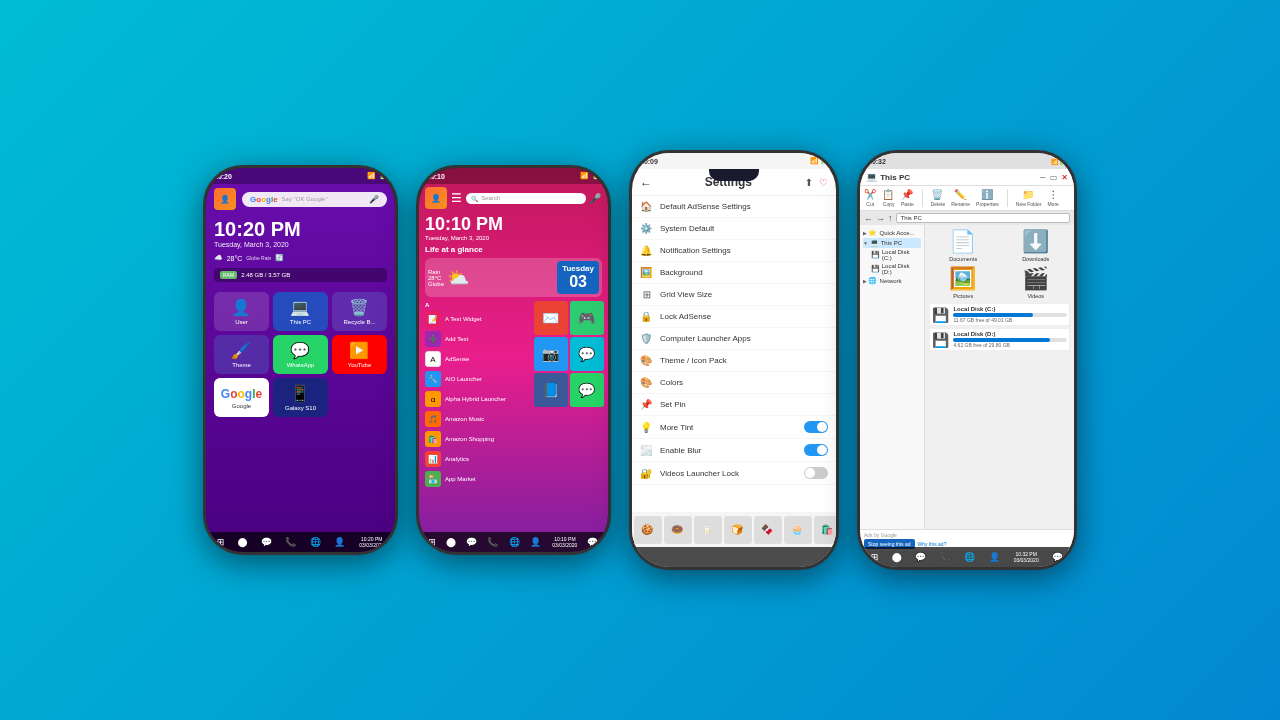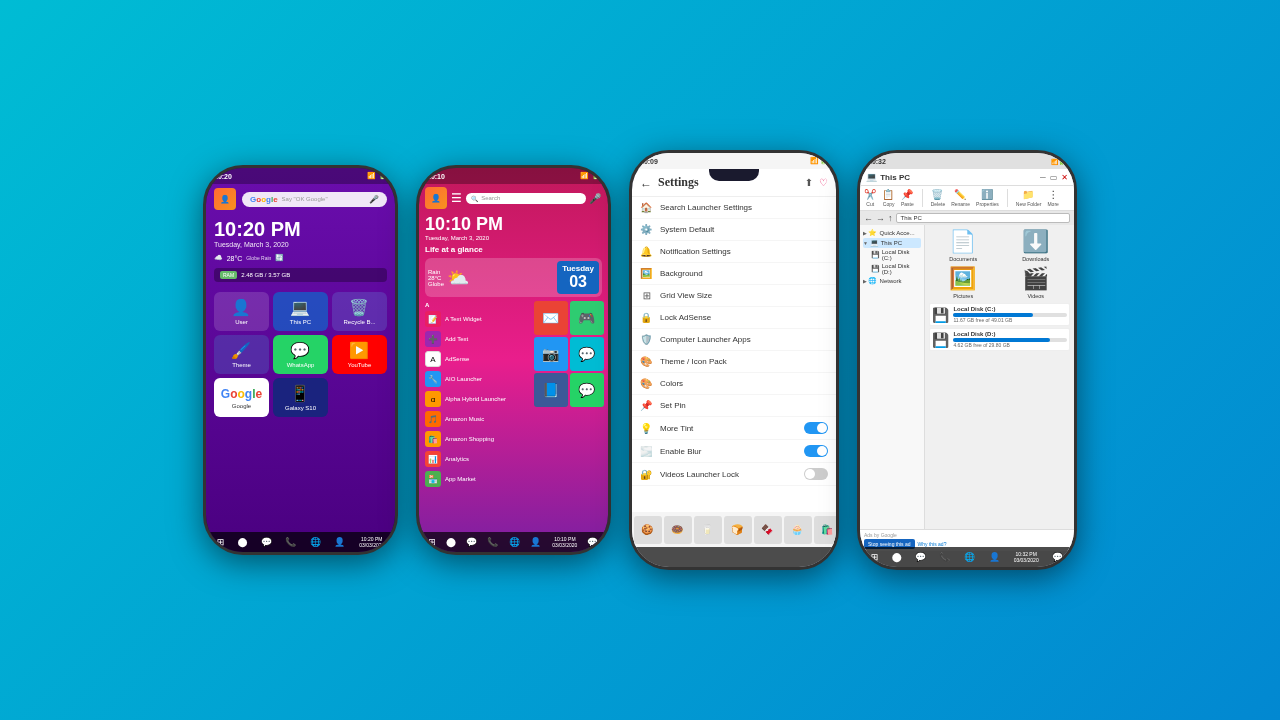--- a/index.html
+++ b/index.html
@@ -219,22 +219,21 @@
       align-items: center;
       padding: 6px 8px;
       gap: 6px;
       border-bottom: 1px solid #eee;
     }
     .settings-title {
       flex: 1;
       font-size: 12px;
       font-weight: bold;
       color: #333;
-      text-align: left;
-      font-family: Liberation Serif, serif;
+      text-align: center;
     }
     .settings-item {
       display: flex;
       align-items: center;
       padding: 5px 8px;
       gap: 6px;
       border-bottom: 1px solid #f5f5f5;
     }
     .settings-item-icon { font-size: 10px; color: #555; width: 14px; text-align: center; }
     .settings-item-label { font-size: 8px; color: #333; flex: 1; }
@@ -615,21 +614,21 @@
     </div>
     <div class="settings-header">
       <span style="font-size:12px;color:#333">←</span>
       <span class="settings-title">Settings</span>
       <span style="font-size:10px;color:#555">⬆</span>
       <span style="font-size:10px;color:#e91e63">♡</span>
     </div>
 
     <div class="settings-item">
       <span class="settings-item-icon">🏠</span>
-      <span class="settings-item-label">Search Launcher Settings</span>
+      <span class="settings-item-label">Default AdSense Settings</span>
     </div>
     <div class="settings-item">
       <span class="settings-item-icon">⚙️</span>
       <span class="settings-item-label">System Default</span>
     </div>
     <div class="settings-item">
       <span class="settings-item-icon">🔔</span>
       <span class="settings-item-label">Notification Settings</span>
     </div>
     <div class="settings-item">

